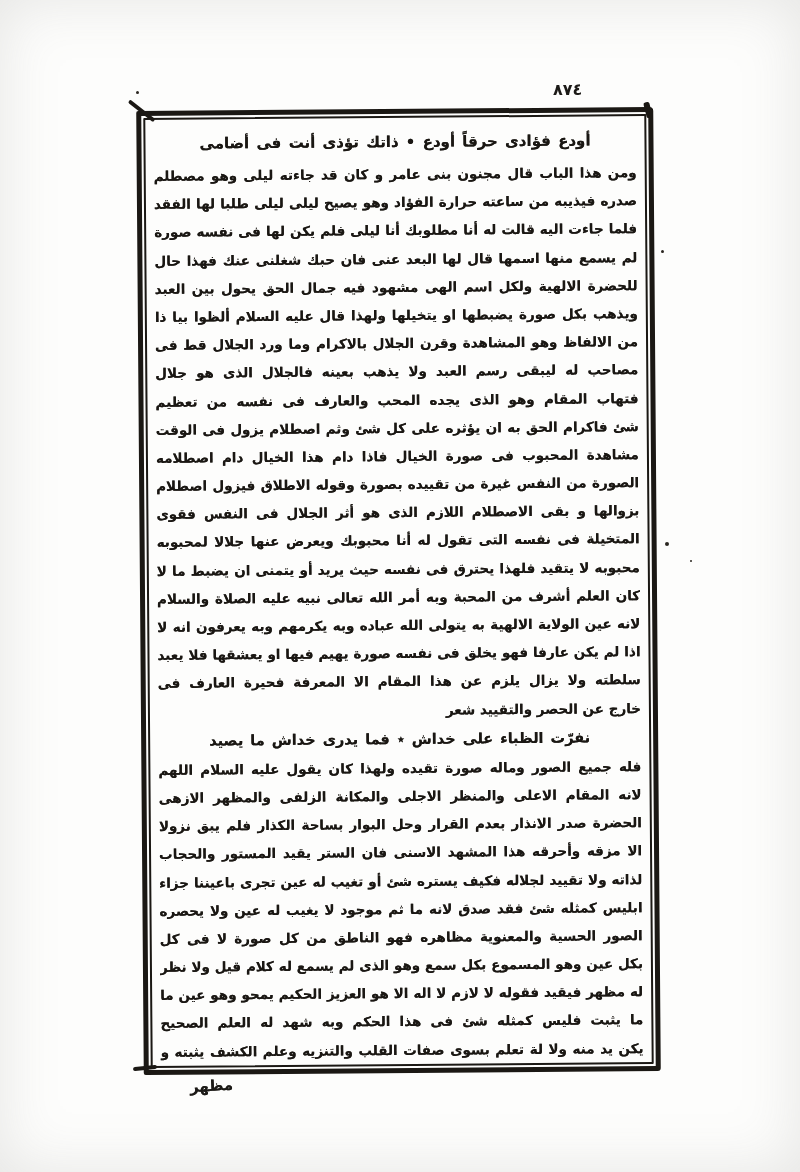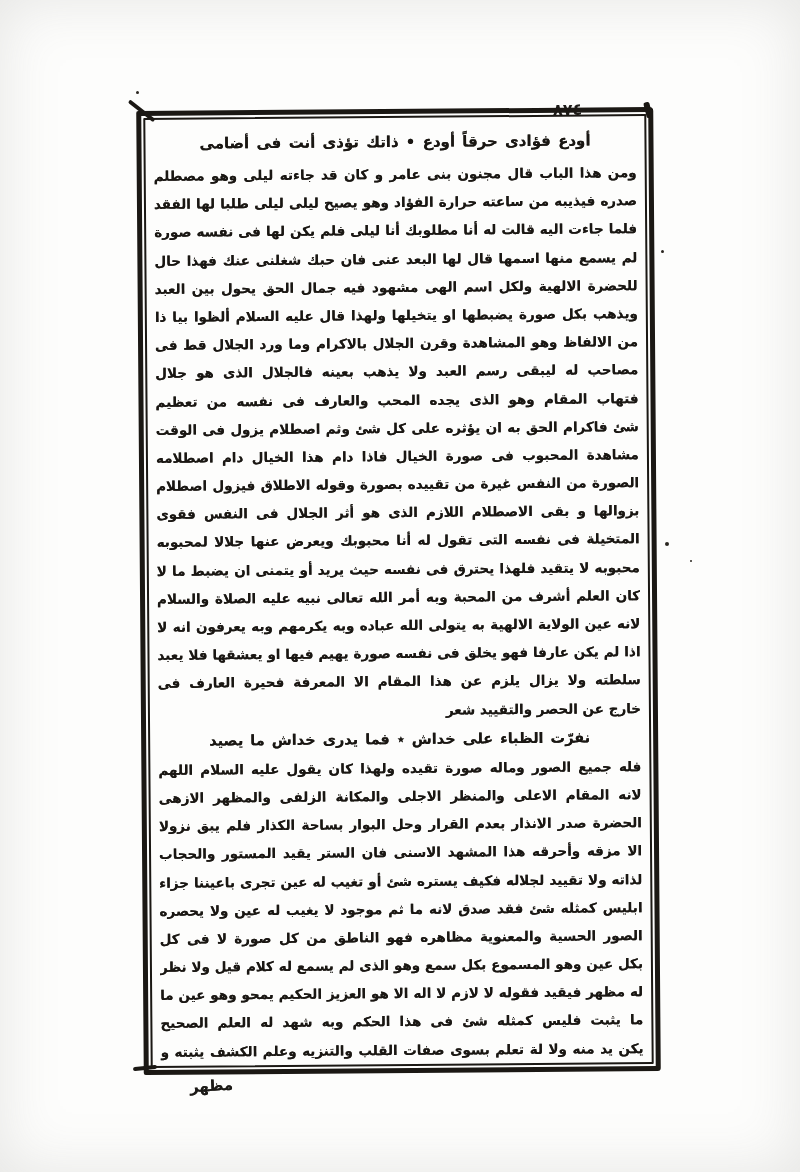--- a/index.html
+++ b/index.html
@@ -10,21 +10,20 @@
     color:#1a1713;
   }
   .scan-vignette{
     position:absolute;inset:0;pointer-events:none;
     box-shadow:inset 0 0 60px rgba(120,120,118,0.18);
   }
   .page-number{
     position:absolute;top:80px;left:553px;
     font-size:16px;font-weight:bold;color:#1c1a17;
     letter-spacing:1px;
-    margin-top:20px;
   }
   
   .frame{
     position:absolute;top:109px;left:140px;width:517px;height:964px;
     border:5px solid #1b1814;box-sizing:border-box;
     transform:rotate(-0.45deg);
     border-radius:2px 4px 3px 2px;
     background:transparent;
   }
   .frame-inner{

